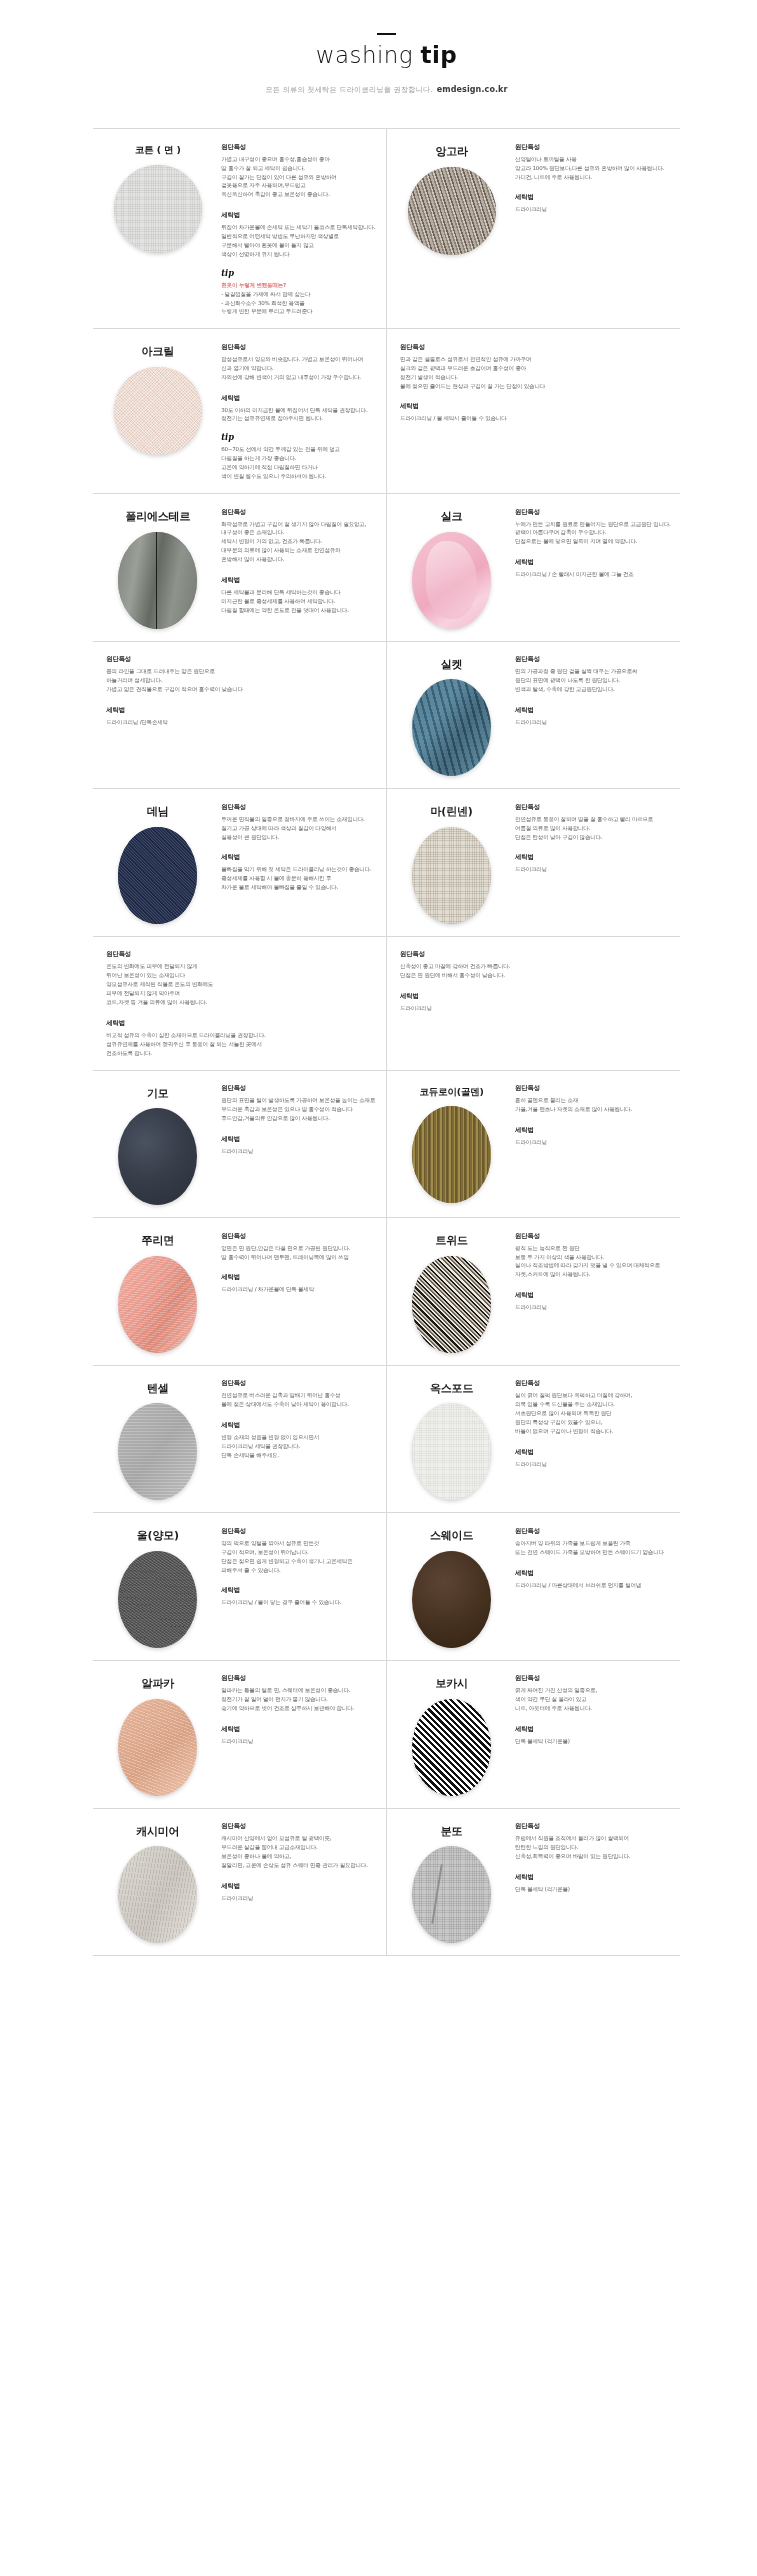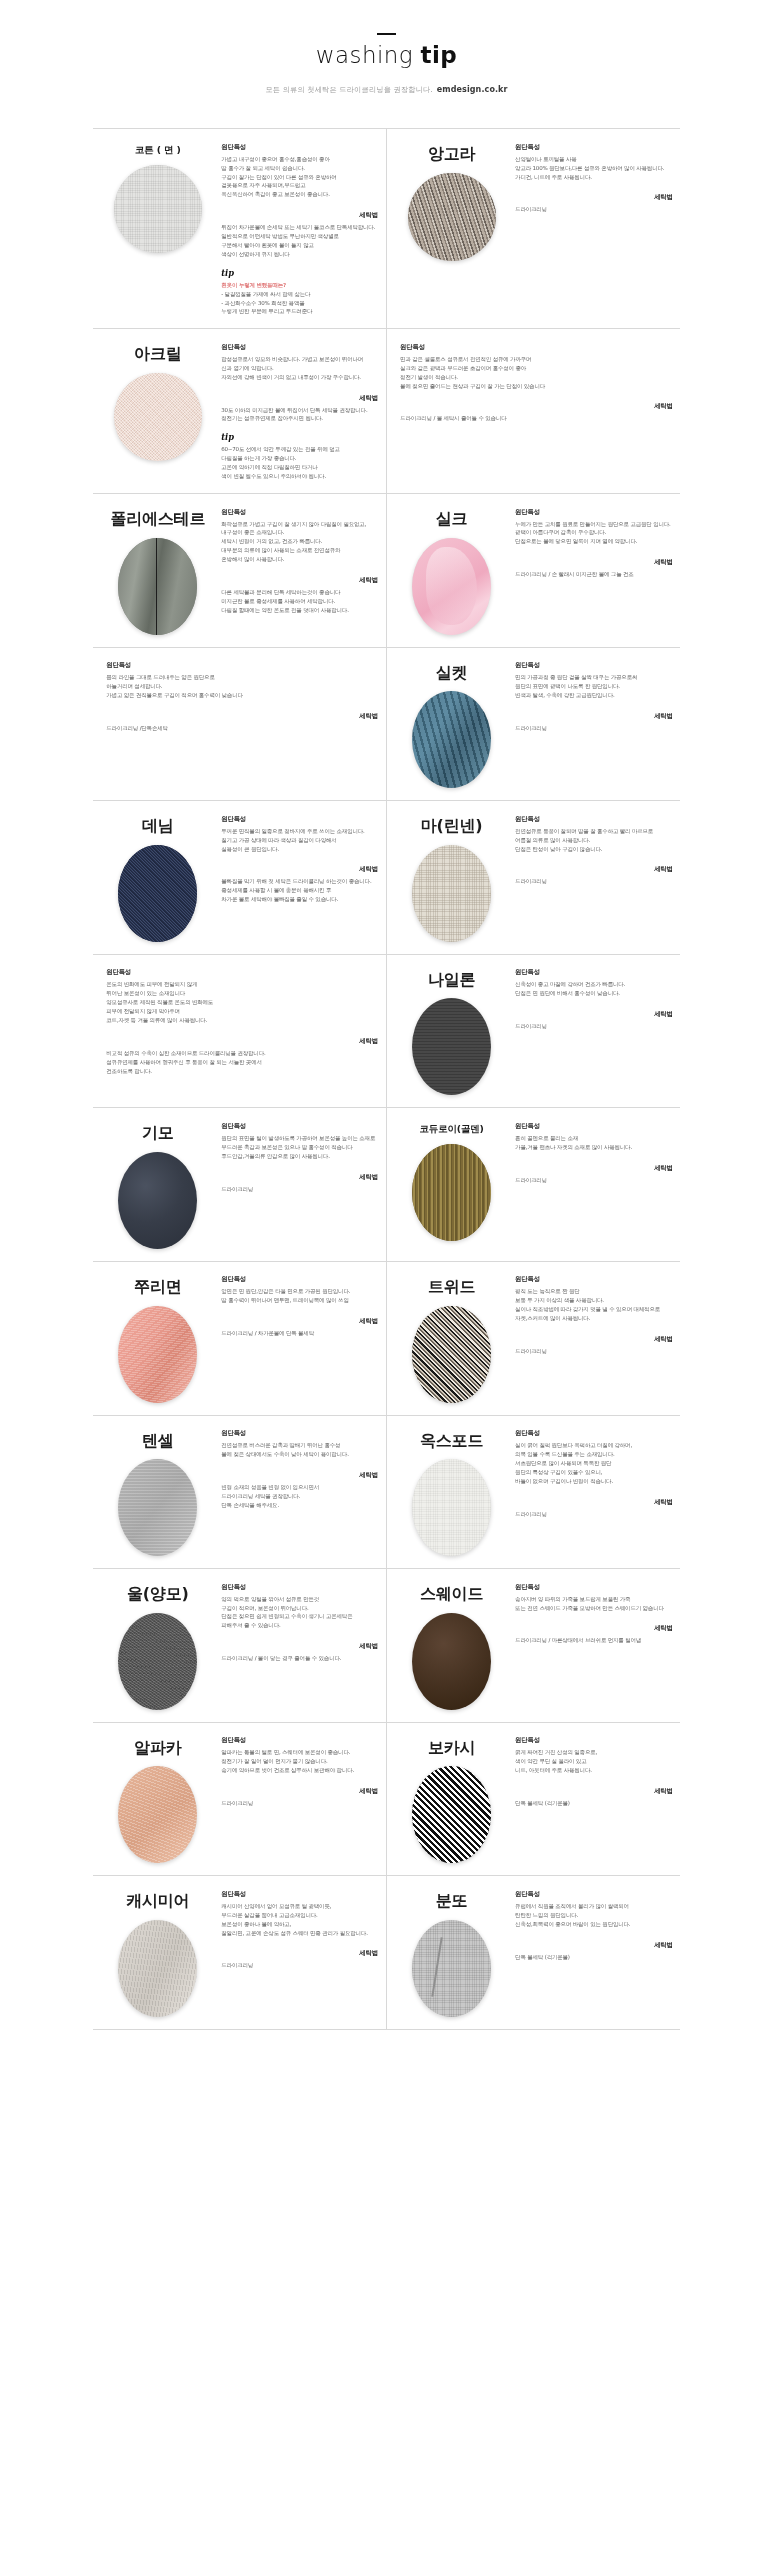--- a/index.html
+++ b/index.html
@@ -69,21 +69,21 @@
   }
   .cell.left { border-right: 0.8px solid #d8d8d8; }
 
   .swatch-col {
     width: 115px;
     flex: 0 0 115px;
     text-align: center;
     padding-top: 3px;
   }
   .fabric-name {
-    font-size: 16px;
+    font-size: 11px;
     font-weight: 700;
     color: #1d1d1d;
     letter-spacing: -0.2px;
     margin-bottom: 7.6px;
     white-space: nowrap;
   }
   .fabric-name.small { font-size: 9.5px; }
 
   .swatch {
     width: 79px;
@@ -106,21 +106,21 @@
     padding-top: 1.5px;
     min-width: 0;
   }
   .sec-label {
     font-size: 6.4px;
     font-weight: 700;
     color: #1d1d1d;
     margin: 0 0 3px 0;
     letter-spacing: -0.2px;
   }
-  .sec-label.gap { margin-top: 12px; text-align: right; }
+  .sec-label.gap { margin-top: 12px; }
   .sec-body {
     font-size: 5.5px;
     line-height: 1.62;
     color: #5e5e5e;
     letter-spacing: -0.2px;
     white-space: pre-line;
     margin: 0;
   }
   .tip-mark {
     font-size: 8.3px;
@@ -438,26 +438,20 @@
 양모섬유사로 제작된 직물로 온도의 변화에도
 피부에 전달되지 않게 막아주며
 코트,자켓 등 겨울 의류에 많이 사용됩니다.</p>
             <div class="sec-label gap">세탁법</div>
             <p class="sec-body">비교적 섬유의 수축이 심한 소재이므로 드라이클리닝을 권장합니다.
 섬유유연제를 사용하여 헹궈주신 후 통풍이 잘 되는 서늘한 곳에서
 건조하도록 합니다.</p>
           </div>
         </div>
         <div class="cell ">
-          <div class="swatch-col">
-            <div class="fabric-name">나일론</div>
-            <div class="swatch">
-              <div class="tex t-nylon"></div>
-            </div>
-          </div>
           <div class="info-col">
             <div class="sec-label">원단특성</div>
             <p class="sec-body">신축성이 좋고 마찰에 강하며 건조가 빠릅니다.
 단점은 면 원단에 비해서 흡수성이 낮습니다.</p>
             <div class="sec-label gap">세탁법</div>
             <p class="sec-body">드라이크리닝</p>
           </div>
         </div>
       </div>
       <div class="row">

